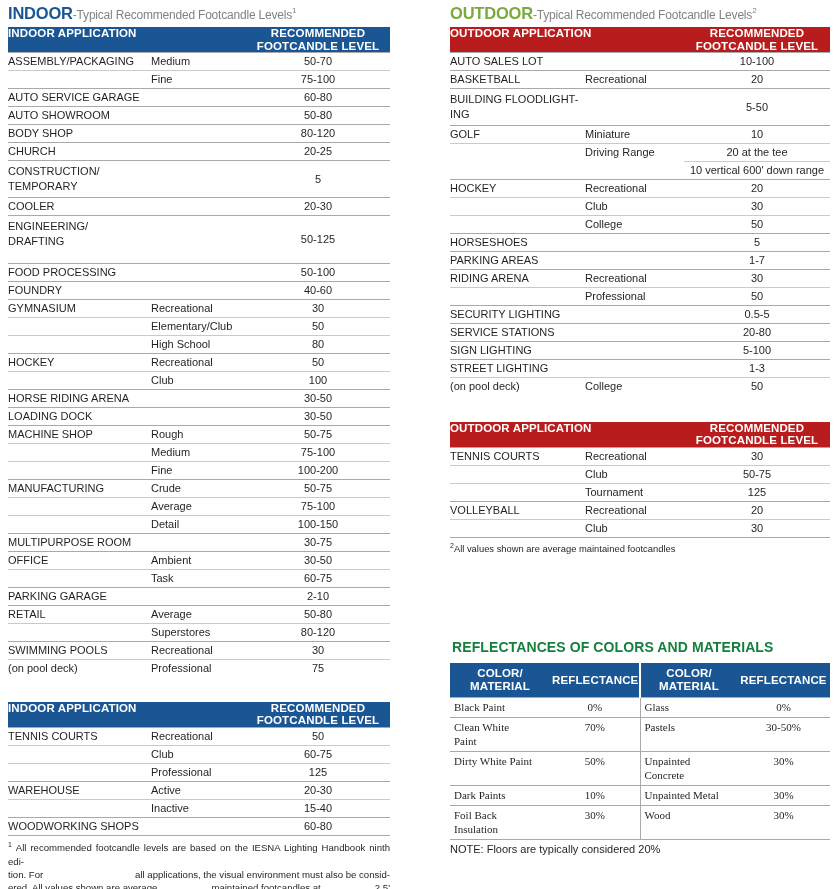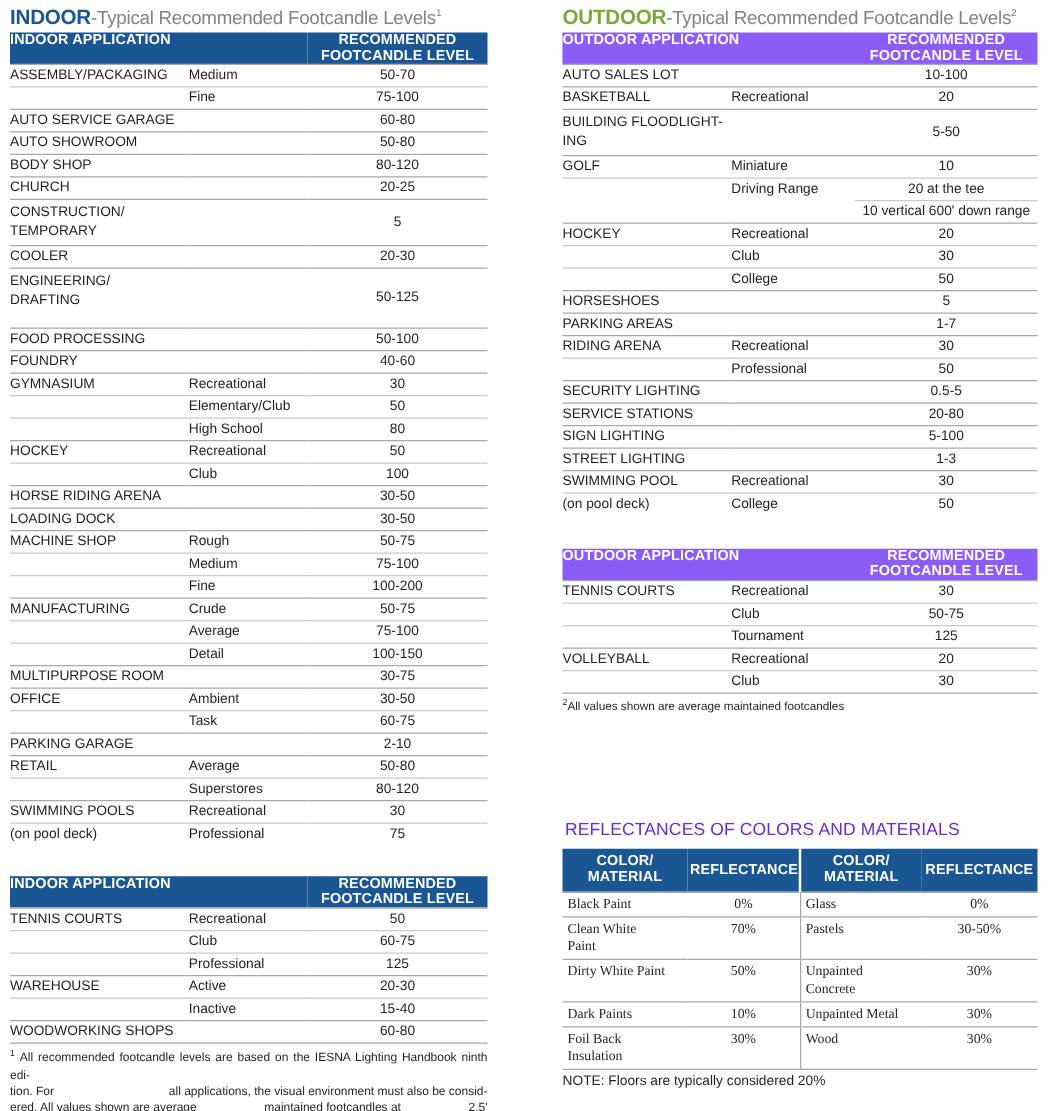--- a/index.html
+++ b/index.html
@@ -23,42 +23,42 @@
     font-size: 15.5px;
     font-weight: bold;
     color: #808285;
     letter-spacing: -0.2px;
     white-space: nowrap;
     padding: 2px 0 3px 0;
     line-height: 17px;
   }
   .sec-title .kw-blue  { color: #1a5694; font-weight: bold; font-size: 16.5px; }
   .sec-title .kw-green { color: #7aa93c; font-weight: bold; font-size: 16.5px; }
-  .sec-title .rest { font-weight: normal; color: #808285; font-size: 15px;}
+  .sec-title .rest { font-weight: normal; color: #808285; font-size: 12px;}
   .sec-title sup { font-size: 8px; vertical-align: super; font-weight: normal; }
 
   .block-title {
     font-size: 14px;
-    font-weight: normal;
-    color: #6d28d9;
+    font-weight: bold;
+    color: #15803d;
     padding: 4px 0 8px 2px;
     letter-spacing: 0.1px;
   }
 
   
   table.fc {
     width: 100%;
     border-collapse: collapse;
     table-layout: fixed;
     font-size: 11px;
   }
   table.fc td, table.fc th { padding: 0; }
 
   thead.hd-blue th  { background: #1a5694; }
-  thead.hd-green th { background: #8b5cf6; }
+  thead.hd-green th { background: #b91c1c; }
   thead th {
     color: #ffffff;
     font-weight: bold;
     font-size: 11.5px;
     text-align: left;
     vertical-align: top;
     padding: 5px 6px 6px 6px;
     line-height: 12.5px;
     letter-spacing: 0.15px;
     margin-top: 30px;
@@ -500,25 +500,20 @@
         </tr>
         <tr>
           <td class="app">SIGN LIGHTING</td>
           <td class="sub"></td>
           <td class="val">5-100</td>
         </tr>
         <tr>
           <td class="app">STREET LIGHTING</td>
           <td class="sub"></td>
           <td class="val">1-3</td>
-        </tr>
-        <tr>
-          <td class="app">SWIMMING POOL</td>
-          <td class="sub">Recreational</td>
-          <td class="val">30</td>
         </tr>
         <tr class="thin">
           <td class="app">(on pool deck)</td>
           <td class="sub">College</td>
           <td class="val">50</td>
         </tr>
       </tbody>
   </table>
 
   <div style="height:26px"></div>

